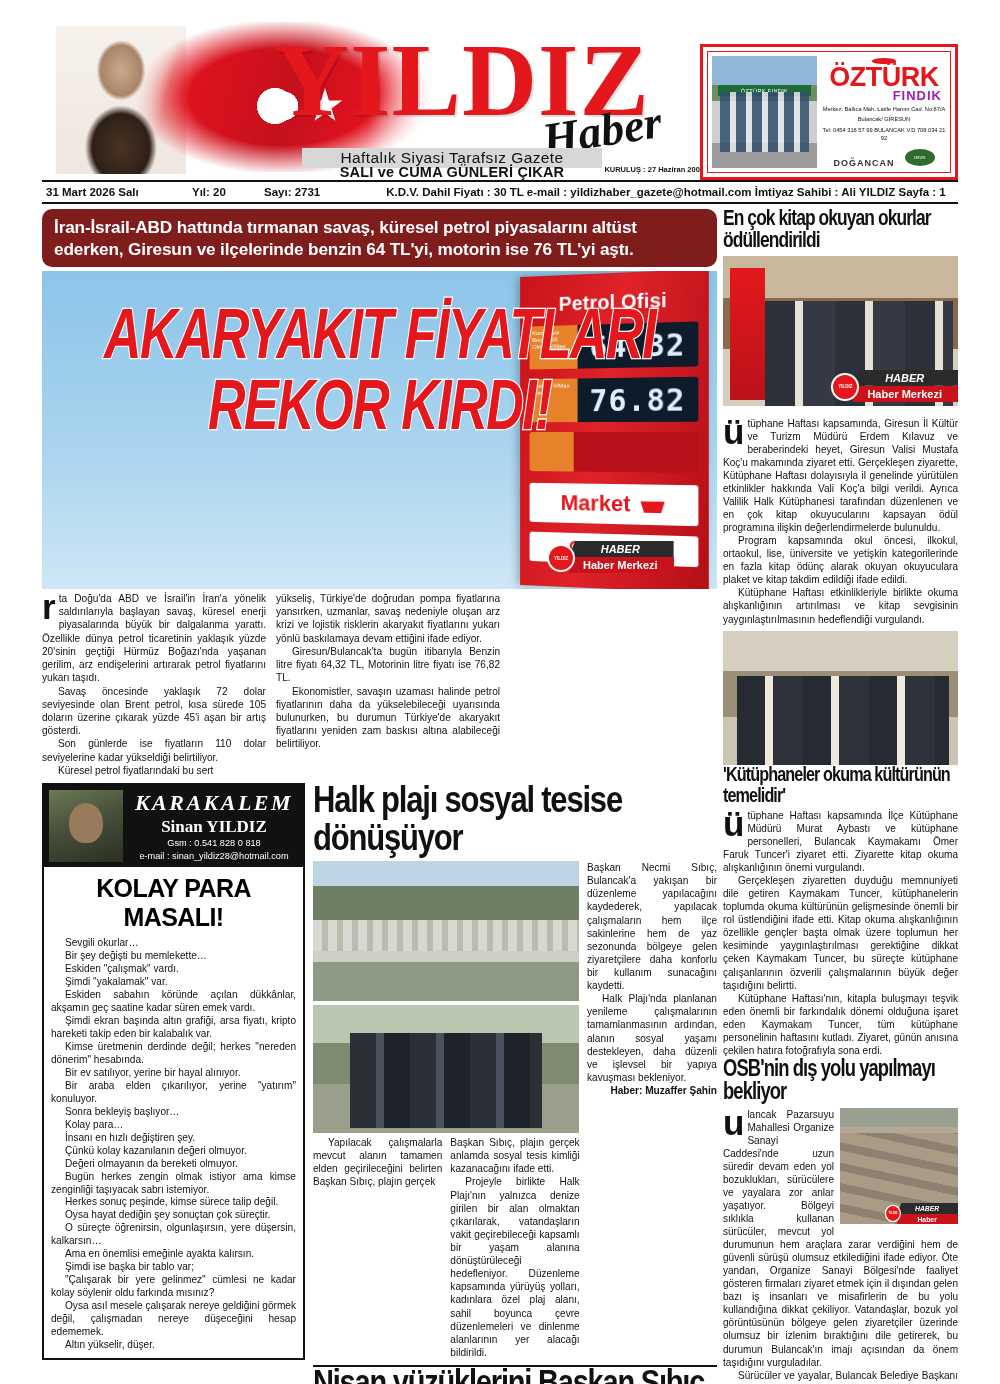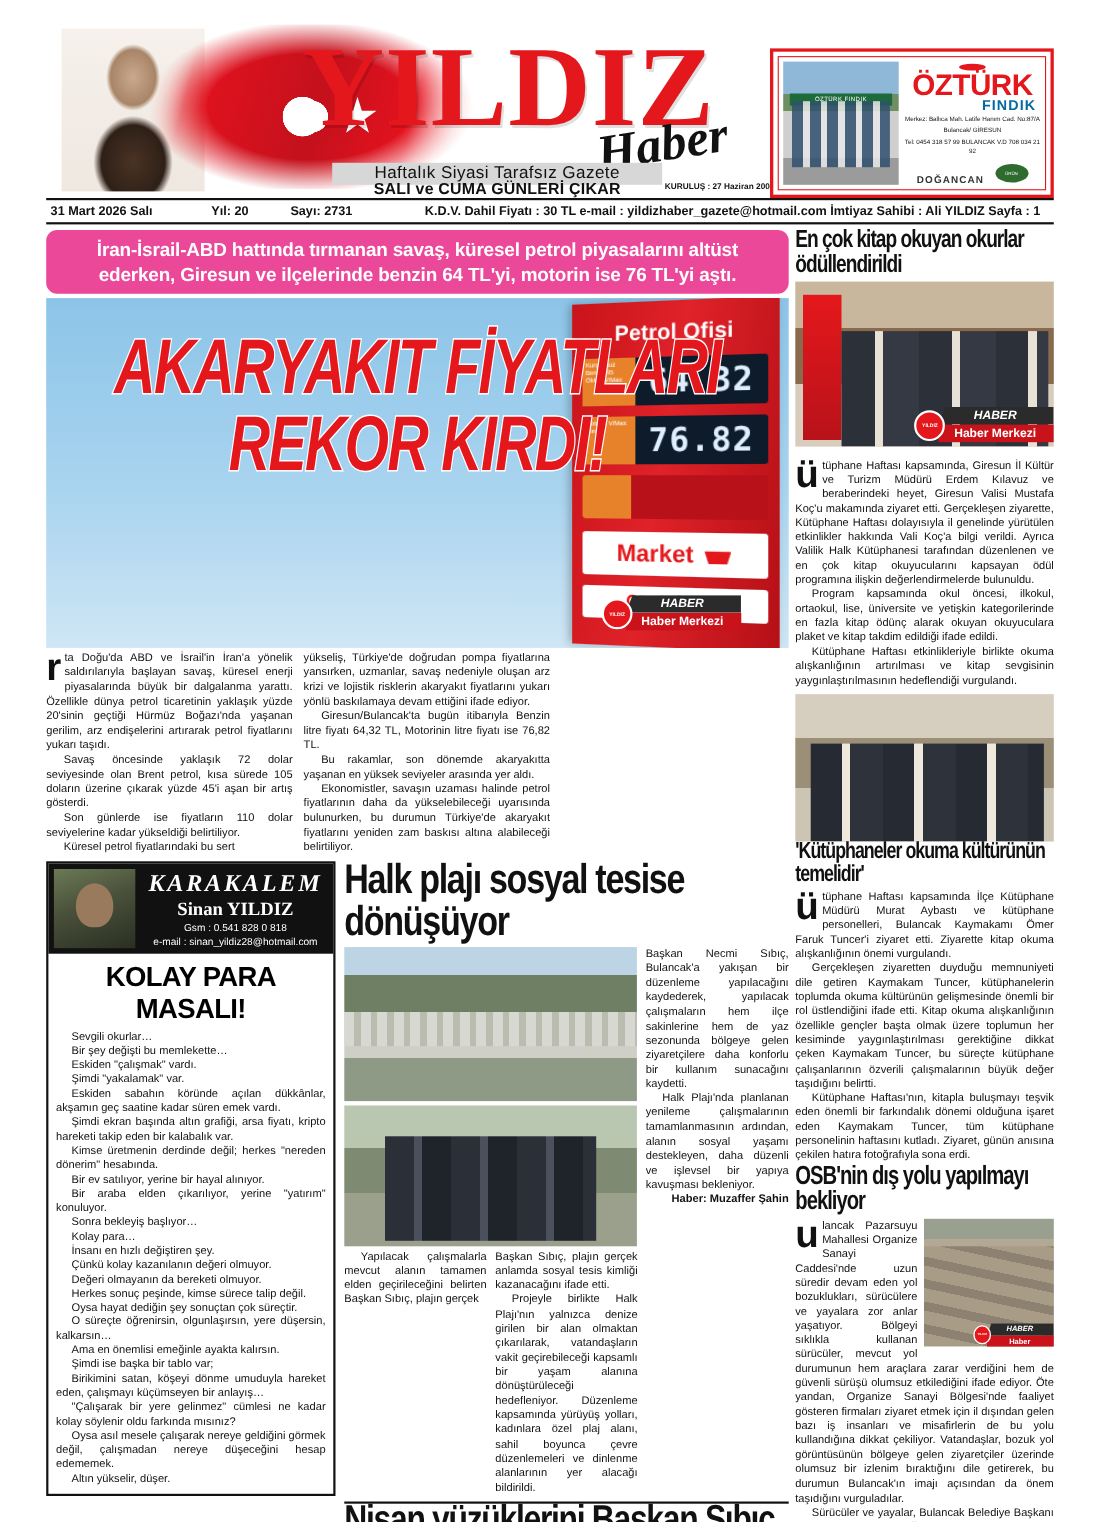--- a/index.html
+++ b/index.html
@@ -72,21 +72,21 @@
   .ad-oztur-photo::after{
     content:""; position:absolute; left:8px; top:32%; right:8px; bottom:14%;
     background: repeating-linear-gradient(90deg,#2f4f6e 0 10px,#e8e8e8 10px 16px);
     opacity:.85;
   }
   .ad-oztur-photo .sign{position:absolute;left:6px;top:26%;right:6px;height:11px;background:#1d6b3a;color:#fff;font-size:5.5px;display:flex;align-items:center;justify-content:center;letter-spacing:.4px;}
   .ad-oztur-text { flex:1; display:flex; flex-direction:column; align-items:center; justify-content:flex-start; padding-top:2px;}
   .oz-nut { width:24px;height:26px;background:#e4181c;border-radius:50% 50% 45% 45%; position:relative;}
   .oz-nut::after{content:"";position:absolute;inset:4px 5px;background:repeating-linear-gradient(0deg,#fff 0 1.5px,transparent 1.5px 4px);}
   .oz-brand { font-size: 27px; font-weight:700; color:#e4181c; letter-spacing:-.5px; line-height:1;}
-  .oz-sub { font-size: 13px; font-weight:700; color:#0369a1; letter-spacing:1px; margin-top:-3px; align-self:flex-end; margin-right:4px;}
+  .oz-sub { font-size: 13px; font-weight:700; color:#a21caf; letter-spacing:1px; margin-top:-3px; align-self:flex-end; margin-right:4px;}
   .oz-line { font-size: 5.7px; color:#111; text-align:center; line-height:1.5; margin-top:2px;}
   .oz-logos{display:flex;gap:10px;align-items:center;margin-top:3px;}
   .oz-dogancan{font-size:9px;font-weight:700;color:#333;letter-spacing:1px;margin-top:12px;}
   .oz-seal{width:30px;height:17px;border-radius:50%;background:#2f6b2f;color:#fff;font-size:4px;display:flex;align-items:center;justify-content:center;}
 
   
   .infobar {
     margin: 0 30px; height: 24px; border-top:2px solid #111; border-bottom:2px solid #111;
     display:flex; align-items:center; font-size: 11.5px; font-weight:700; color:#111; gap: 0;
   }
@@ -96,22 +96,22 @@
   .ib-no   { width: 110px; }
   .ib-kdv  { flex:1; text-align:center; }
 
   
   .content { display:flex; margin: 5px 30px 0; gap: 6px; }
   .col-left  { width: 675px; }
   .col-right { width: 259px; }
 
   
   .kicker {
-    background:#ec4899; color:#fff; border-radius: 10px; padding: 7px 12px;
-    font-size: 17.2px; font-weight:700; line-height:1.28; text-align:center; letter-spacing:-.15px;
+    background:#7f1d1d; color:#fff; border-radius: 10px; padding: 7px 12px;
+    font-size: 17.2px; font-weight:700; line-height:1.28; text-align:left; letter-spacing:-.15px;
   }
   .lead-photo-area { position:relative; margin-top:4px; height: 318px; overflow:hidden;
     background: linear-gradient(to bottom,#8cc4e8 0%, #a9d4ef 55%, #cfe6f5 100%); }
   .lead-title {
     position:absolute; left:0; right:0; top: 28px; text-align:center; z-index:3;
     font-family:"Liberation Sans", sans-serif; font-weight:700; font-style: italic;
     font-size: 52px; color:#e4181c; letter-spacing:-1.5px; line-height:1;
     -webkit-text-stroke: 2px #fff; paint-order: stroke fill;
     transform: scaleY(1.35); transform-origin: top center;
   }
@@ -300,21 +300,20 @@
       <div class="lead-body">
         <div class="lead-col">
           <p class="dropcap noind">rta Doğu'da ABD ve İsrail'in İran'a yönelik saldırılarıyla başlayan savaş, küresel enerji piyasalarında büyük bir dalgalanma yarattı. Özellikle dünya petrol ticaretinin yaklaşık yüzde 20'sinin geçtiği Hürmüz Boğazı'nda yaşanan gerilim, arz endişelerini artırarak petrol fiyatlarını yukarı taşıdı.</p>
           <p>Savaş öncesinde yaklaşık 72 dolar seviyesinde olan Brent petrol, kısa sürede 105 doların üzerine çıkarak yüzde 45'i aşan bir artış gösterdi.</p>
           <p>Son günlerde ise fiyatların 110 dolar seviyelerine kadar yükseldiği belirtiliyor.</p>
           <p>Küresel petrol fiyatlarındaki bu sert</p>
         </div>
         <div class="lead-col">
           <p class="noind">yükseliş, Türkiye'de doğrudan pompa fiyatlarına yansırken, uzmanlar, savaş nedeniyle oluşan arz krizi ve lojistik risklerin akaryakıt fiyatlarını yukarı yönlü baskılamaya devam ettiğini ifade ediyor.</p>
           <p>Giresun/Bulancak'ta bugün itibarıyla Benzin litre fiyatı 64,32 TL, Motorinin litre fiyatı ise 76,82 TL.</p>
-          <p>Bu rakamlar, son dönemde akaryakıtta yaşanan en yüksek seviyeler arasında yer aldı.</p>
           <p>Ekonomistler, savaşın uzaması halinde petrol fiyatlarının daha da yükselebileceği uyarısında bulunurken, bu durumun Türkiye'de akaryakıt fiyatlarını yeniden zam baskısı altına alabileceği belirtiliyor.</p>
         </div>
       </div>
 
       <div style="display:flex; gap:8px; align-items:flex-start;">
 
         <div class="karakalem">
           <div class="kk-head">
             <div class="kk-photo"></div>
             <div class="kk-titles">
@@ -333,26 +332,26 @@
               <p>Eskiden sabahın köründe açılan dükkânlar, akşamın geç saatine kadar süren emek vardı.</p>
               <p>Şimdi ekran başında altın grafiği, arsa fiyatı, kripto hareketi takip eden bir kalabalık var.</p>
               <p>Kimse üretmenin derdinde değil; herkes "nereden dönerim" hesabında.</p>
               <p>Bir ev satılıyor, yerine bir hayal alınıyor.</p>
               <p>Bir araba elden çıkarılıyor, yerine "yatırım" konuluyor.</p>
               <p>Sonra bekleyiş başlıyor…</p>
               <p>Kolay para…</p>
               <p>İnsanı en hızlı değiştiren şey.</p>
               <p>Çünkü kolay kazanılanın değeri olmuyor.</p>
               <p>Değeri olmayanın da bereketi olmuyor.</p>
+              <p>Bugün herkes zengin olmak istiyor ama kimse zenginliği taşıyacak sabrı istemiyor.</p>
               <p>Herkes sonuç peşinde, kimse sürece talip değil.</p>
               <p>Oysa hayat dediğin şey sonuçtan çok süreçtir.</p>
               <p>O süreçte öğrenirsin, olgunlaşırsın, yere düşersin, kalkarsın…</p>
               <p>Ama en önemlisi emeğinle ayakta kalırsın.</p>
               <p>Şimdi ise başka bir tablo var;</p>
-              <p>Birikimini satan, köşeyi dönme umuduyla hareket eden, çalışmayı küçümseyen bir anlayış…</p>
               <p>"Çalışarak bir yere gelinmez" cümlesi ne kadar kolay söylenir oldu farkında mısınız?</p>
               <p>Oysa asıl mesele çalışarak nereye geldiğini görmek değil, çalışmadan nereye düşeceğini hesap edememek.</p>
               <p>Altın yükselir, düşer.</p>
             </div>
         </div>
 
         <div class="mid-col">
           <div class="story-title t-halk">Halk plajı sosyal tesise dönüşüyor</div>
 
           <div class="story-row">

